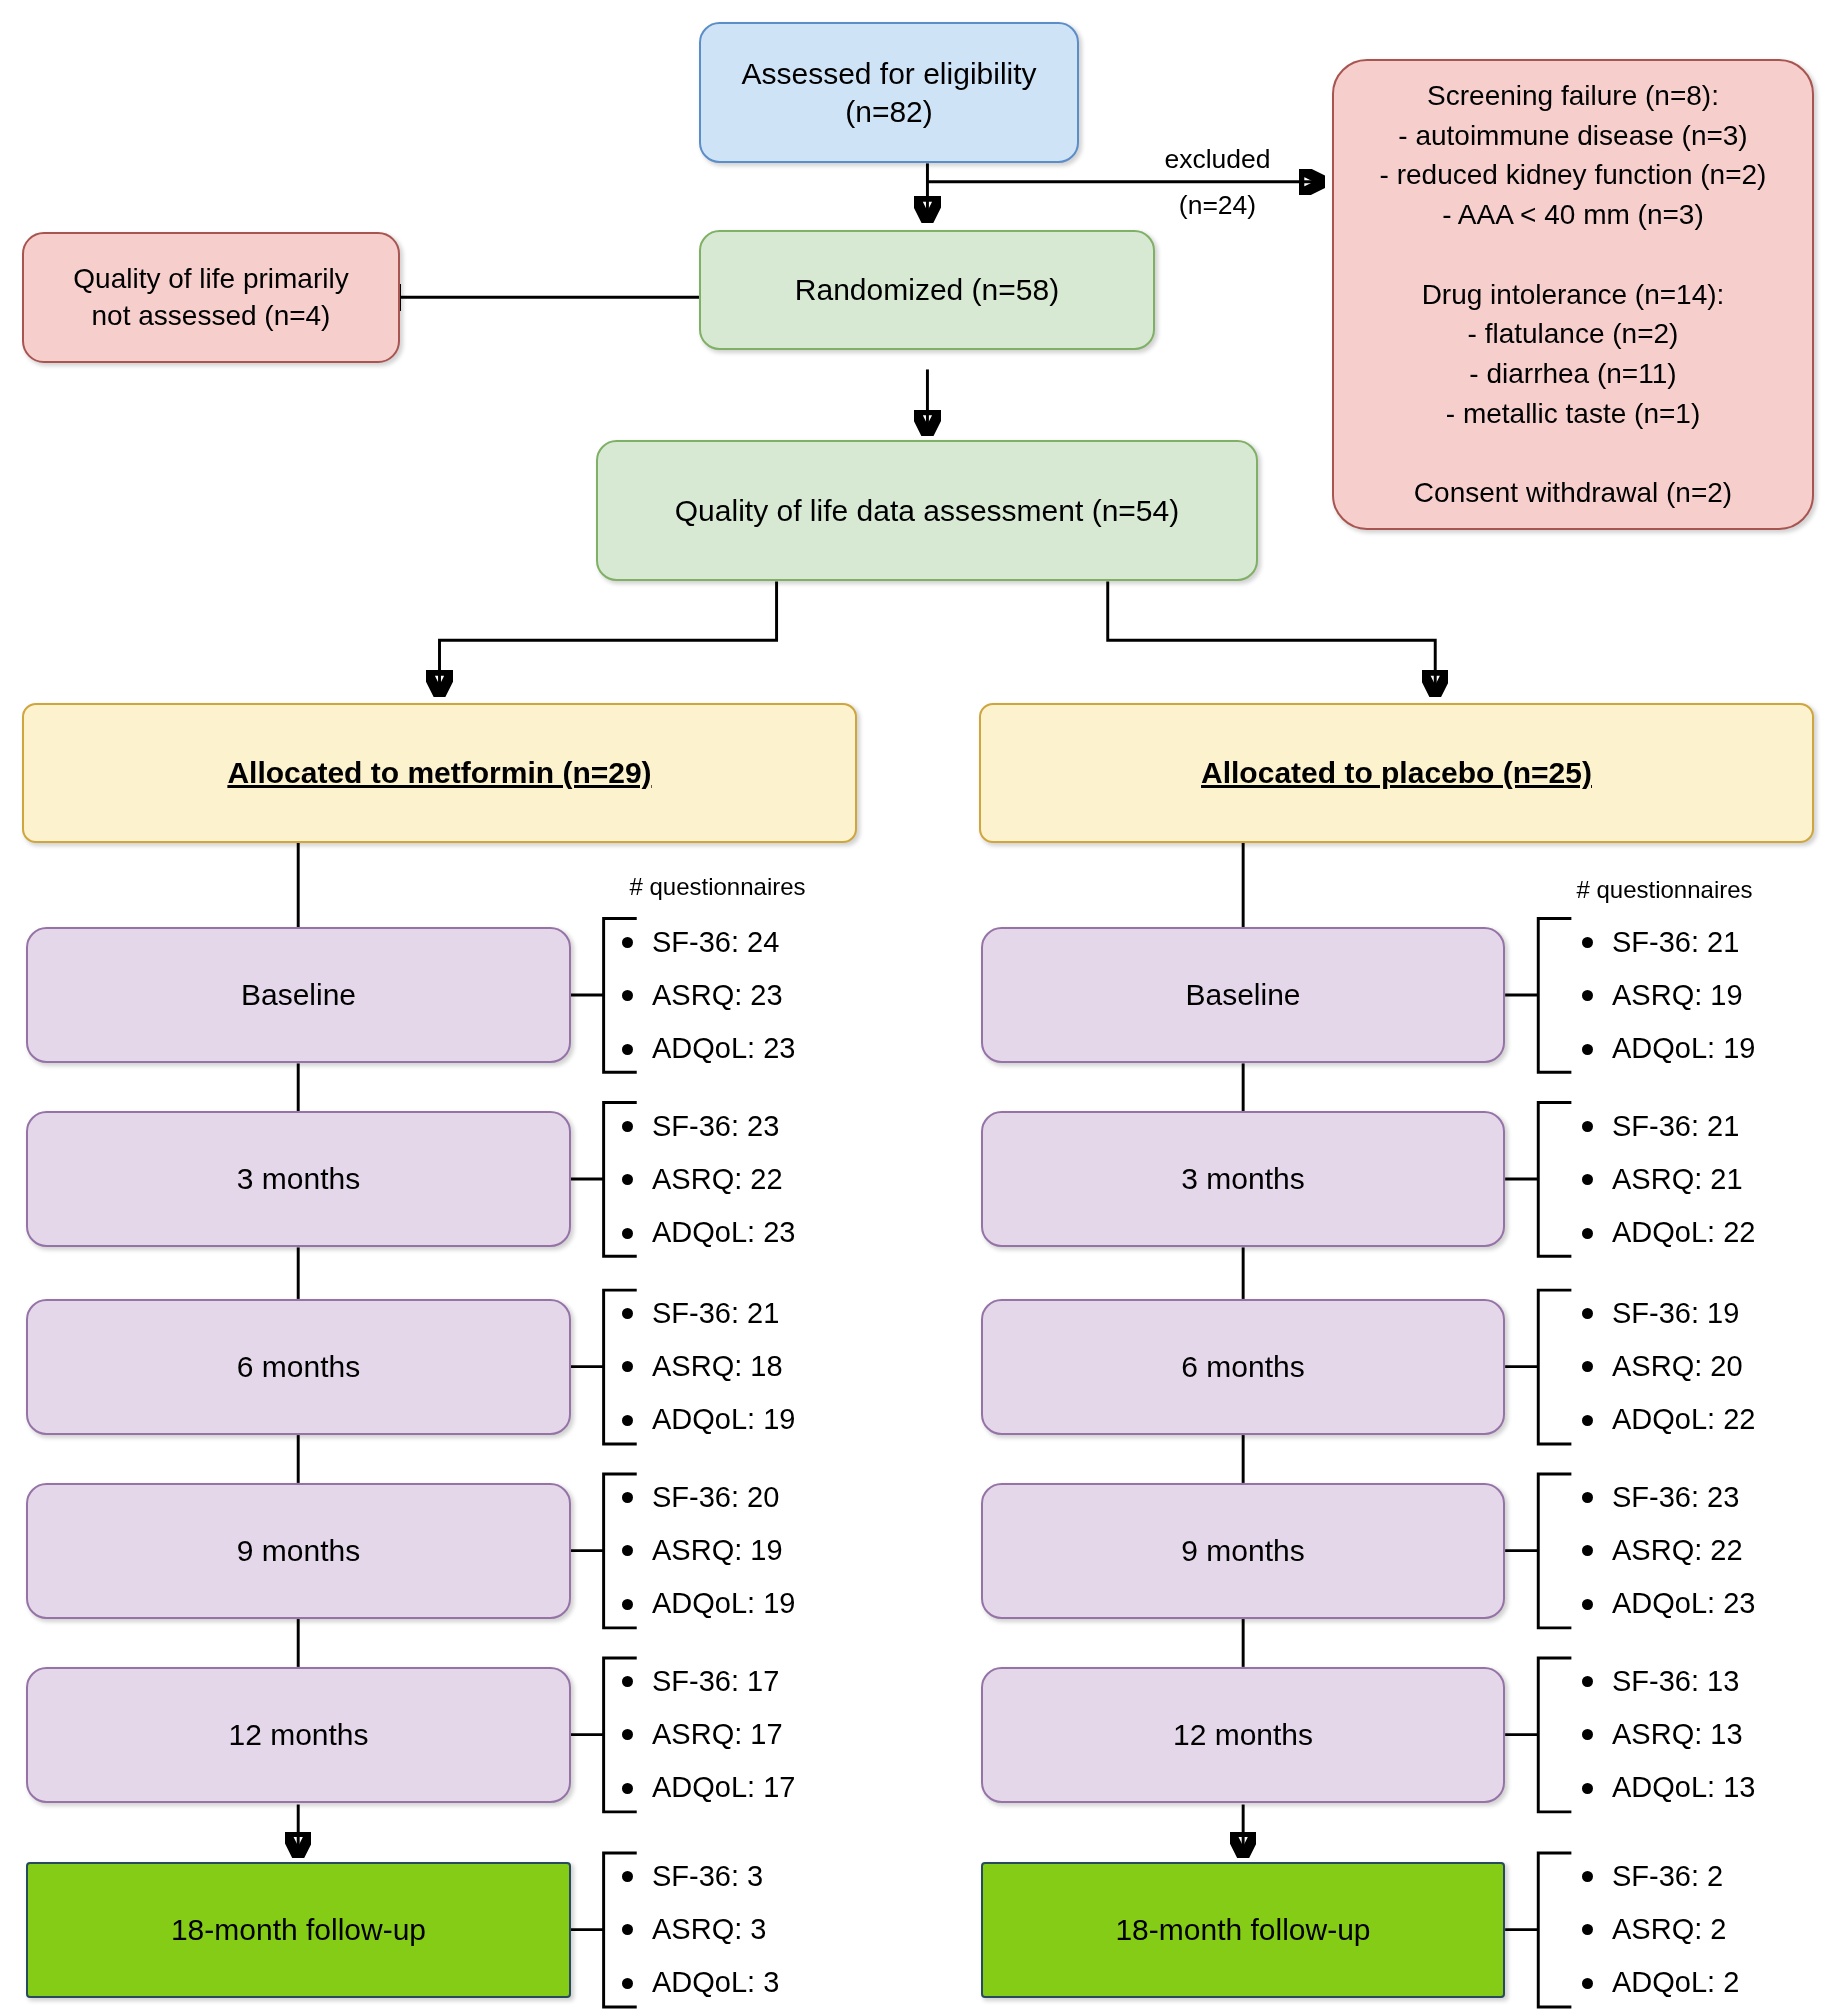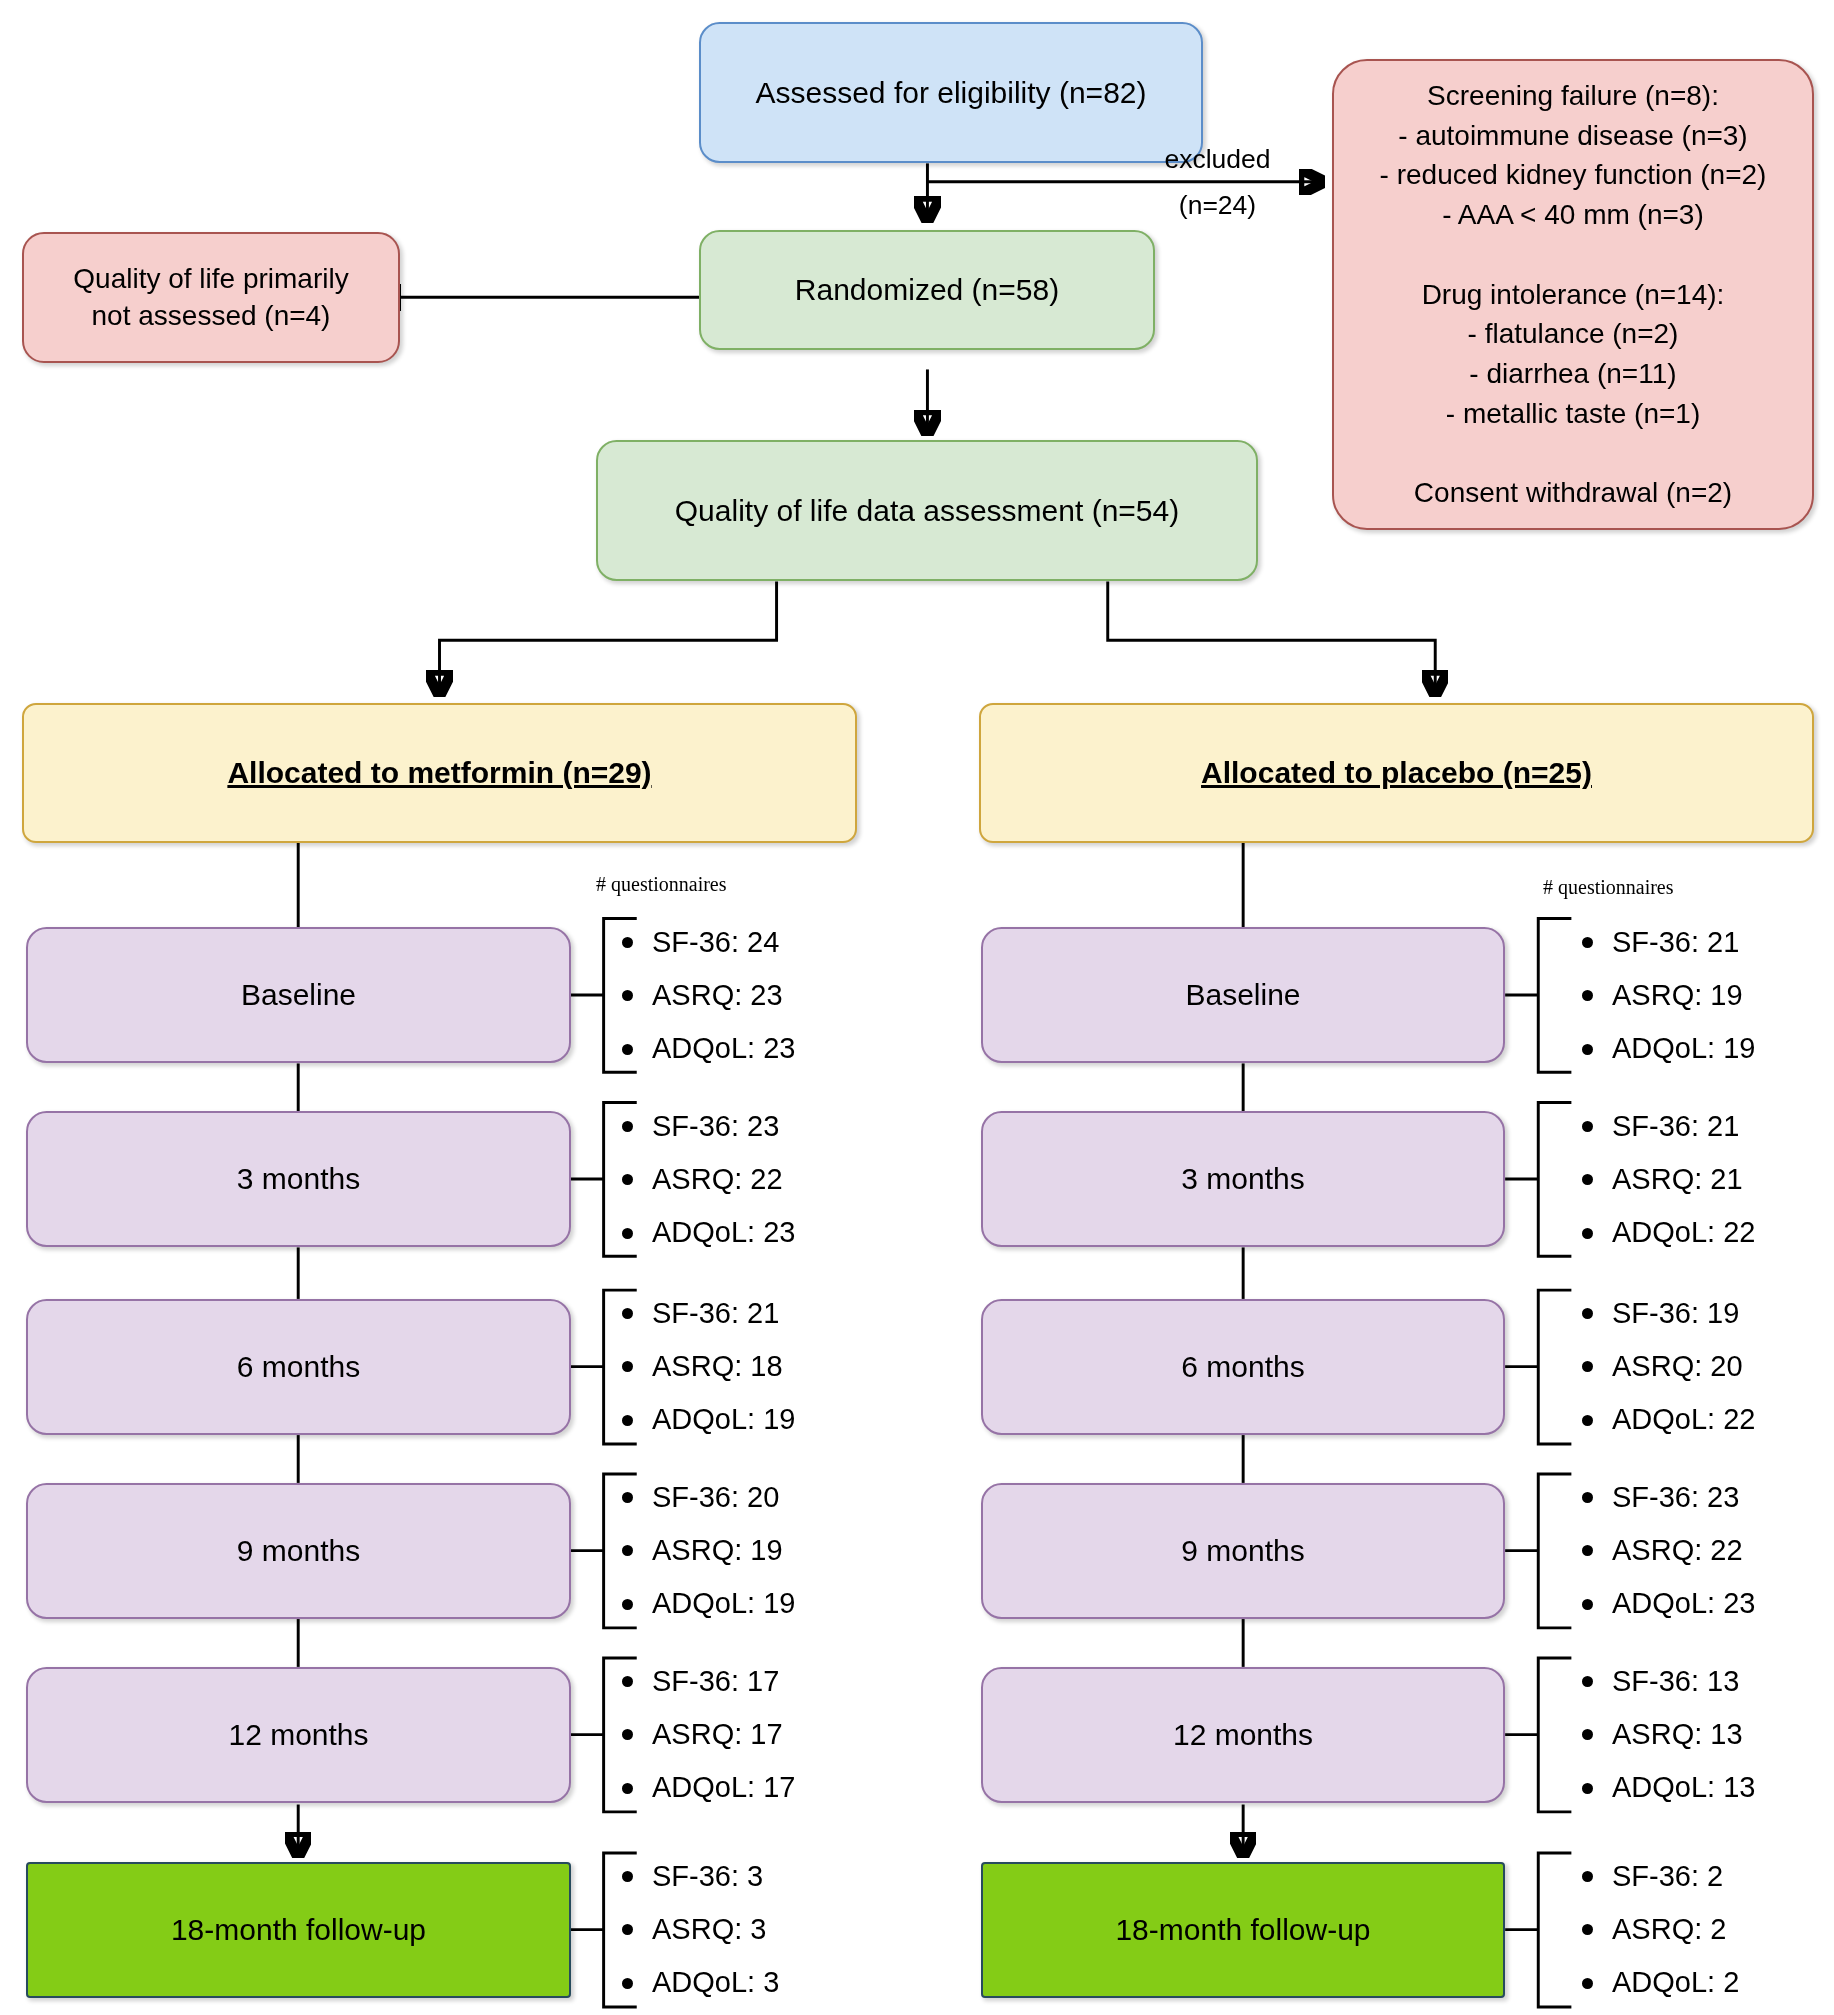--- a/index.html
+++ b/index.html
@@ -18,21 +18,21 @@
   .blue   {background:#cfe3f7;border:2.2px solid #5b8dc9;border-radius:20.6px;}
   .green  {background:#d7e9d3;border:2.2px solid #7fb065;border-radius:20.6px;}
   .redbig {background:#f6cfcd;border:2.9px solid #a85450;border-radius:35px;
            font-size:28px;line-height:1.42;white-space:pre-line;}
   .redsm  {background:#f6cfcd;border:2.2px solid #a85450;border-radius:22px;
            font-size:28px;line-height:1.3;white-space:pre-line;}
   .yellow {background:#fcf2cd;border:2.2px solid #cfa63d;border-radius:14px;font-weight:bold;text-decoration:underline;}
   .purple {background:#e4d7ea;border:2.2px solid #9673a6;border-radius:20.6px;}
   .steel  {background:#84cc16;border:2.2px solid #274b5d;border-radius:4px;}
   .lbl{position:absolute;text-align:center;font-size:26.5px;}
-  .qhead{position:absolute;font-size:20px;font-family:Liberation Serif, serif;}
+  .qhead{position:absolute;text-align:center;font-size:24px;}
   .qlist{
     position:absolute;display:flex;flex-direction:column;
     justify-content:center;gap:21.3px;height:166px;
   }
   .q-item{display:flex;align-items:center;font-size:29px;line-height:1.1;}
   .dot{width:11px;height:11px;border-radius:50%;background:#000;flex:none;margin-right:19px;}
 </style>
 </head>
 <body>
 
@@ -88,21 +88,21 @@
   <path d="M2045 1857 H 2090"></path>
   <path d="M2135 1753 H 2090 V 1962 H 2135"></path>
   <path d="M2045 2107 H 2090"></path>
   <path d="M2135 2003 H 2090 V 2212 H 2135"></path>
   <path d="M2045 2357 H 2090"></path>
   <path d="M2135 2253 H 2090 V 2462 H 2135"></path>
   <path d="M2045 2622 H 2090"></path>
   <path d="M2135 2518 H 2090 V 2727 H 2135"></path>
 </svg>
 
-<div class="box blue" style="left:699px;top:22px;width:504px;height:141px;">Assessed for eligibility (n=82)</div>
+<div class="box blue" style="left:699px;top:22px;width:380px;height:141px;">Assessed for eligibility (n=82)</div>
 
 <div class="lbl" style="left:1144px;top:144px;width:147px;">excluded</div>
 <div class="lbl" style="left:1144px;top:190px;width:147px;">(n=24)</div>
 
 <div class="box redbig" style="left:1332px;top:59px;width:482px;height:471px;padding:7.4px 14.7px;">Screening failure (n=8):
 - autoimmune disease (n=3)
 - reduced kidney function (n=2)
 - AAA &lt; 40 mm (n=3)
 
 Drug intolerance (n=14):

